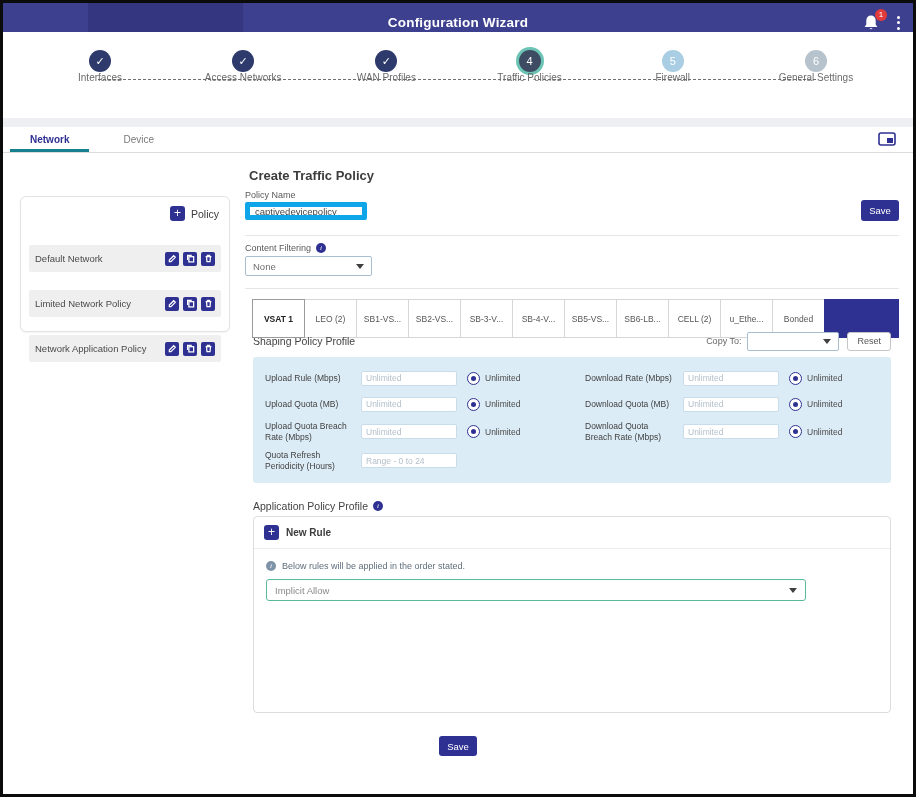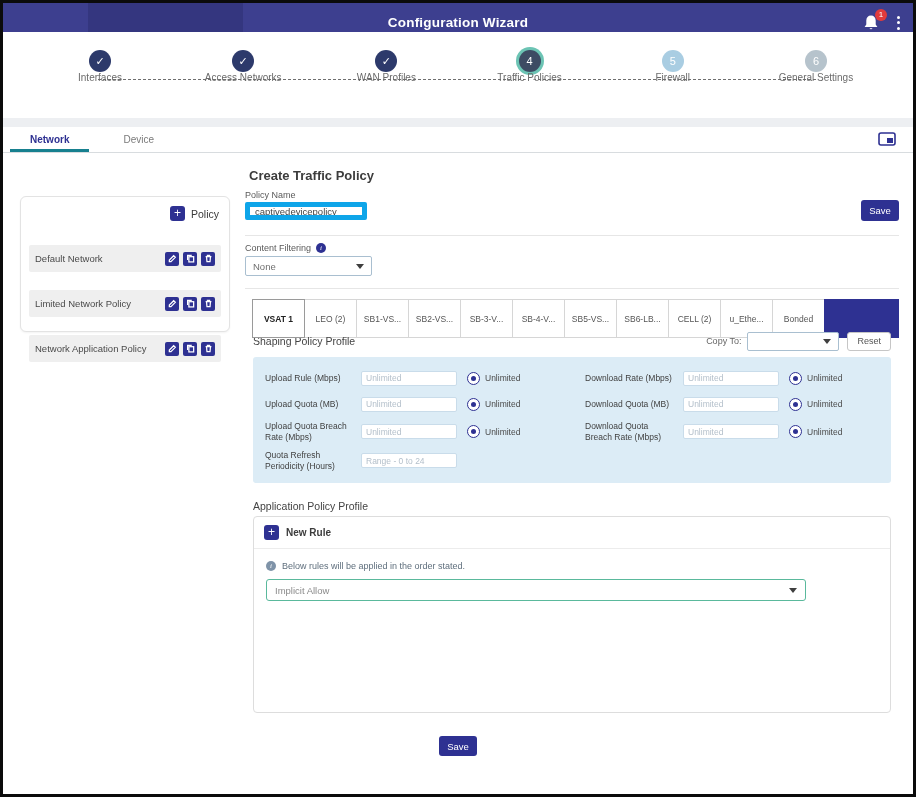--- a/index.html
+++ b/index.html
@@ -92,21 +92,21 @@
   .srow .lab{font-size:8.5px;color:#3f3f3f;line-height:1.25;}
   .sinput{height:15px;border:1px solid #c9dcea;background:#fff;border-radius:2px;font-size:8.5px;padding:0 4px;
           color:#555;font-family:inherit;width:100%;box-sizing:border-box;}
   .sinput::placeholder{color:#b3bfca;}
   .radio{display:flex;align-items:center;gap:5px;cursor:pointer;}
   .rdot{width:11px;height:11px;border-radius:50%;border:1.5px solid var(--accent);display:flex;align-items:center;
         justify-content:center;background:#fff;flex:none;box-sizing:content-box;}
   .rdot i{width:5px;height:5px;border-radius:50%;background:var(--accent);}
   .radio .rl{font-size:8.5px;color:#4a4a4a;}
   
-  .aplabel{position:absolute;top:346px;left:8px;display:flex;align-items:center;gap:5px;flex-direction:column;}
+  .aplabel{position:absolute;top:346px;left:8px;display:flex;align-items:center;gap:5px;}
   .aplabel .t{font-size:10.5px;color:#444;}
   .rulecard{position:absolute;top:362px;left:8px;right:8px;height:197px;border:1px solid #ddd;border-radius:4px;
             background:#fff;box-sizing:border-box;}
   .rhead{display:flex;align-items:center;gap:7px;padding:8px 10px;border-bottom:1px solid #ececec;cursor:pointer;}
   .rhead .t{font-size:10px;font-weight:bold;color:#3c3c3c;}
   .note{display:flex;align-items:center;gap:6px;margin:12px 12px 8px;font-size:9px;color:#5f6f7d;}
   .notedot{background:#7f93a8;}
   .rulesel{margin:4px 12px;height:22px;width:calc(100% - 96px);border:1.5px solid var(--ruleBorder);border-radius:3px;
            font-size:9.5px;color:#8b8b8b;padding:0 8px;}
   .bsave{position:absolute;top:582px;left:50%;transform:translateX(-50%);width:38px;height:20px;background:var(--accent);

